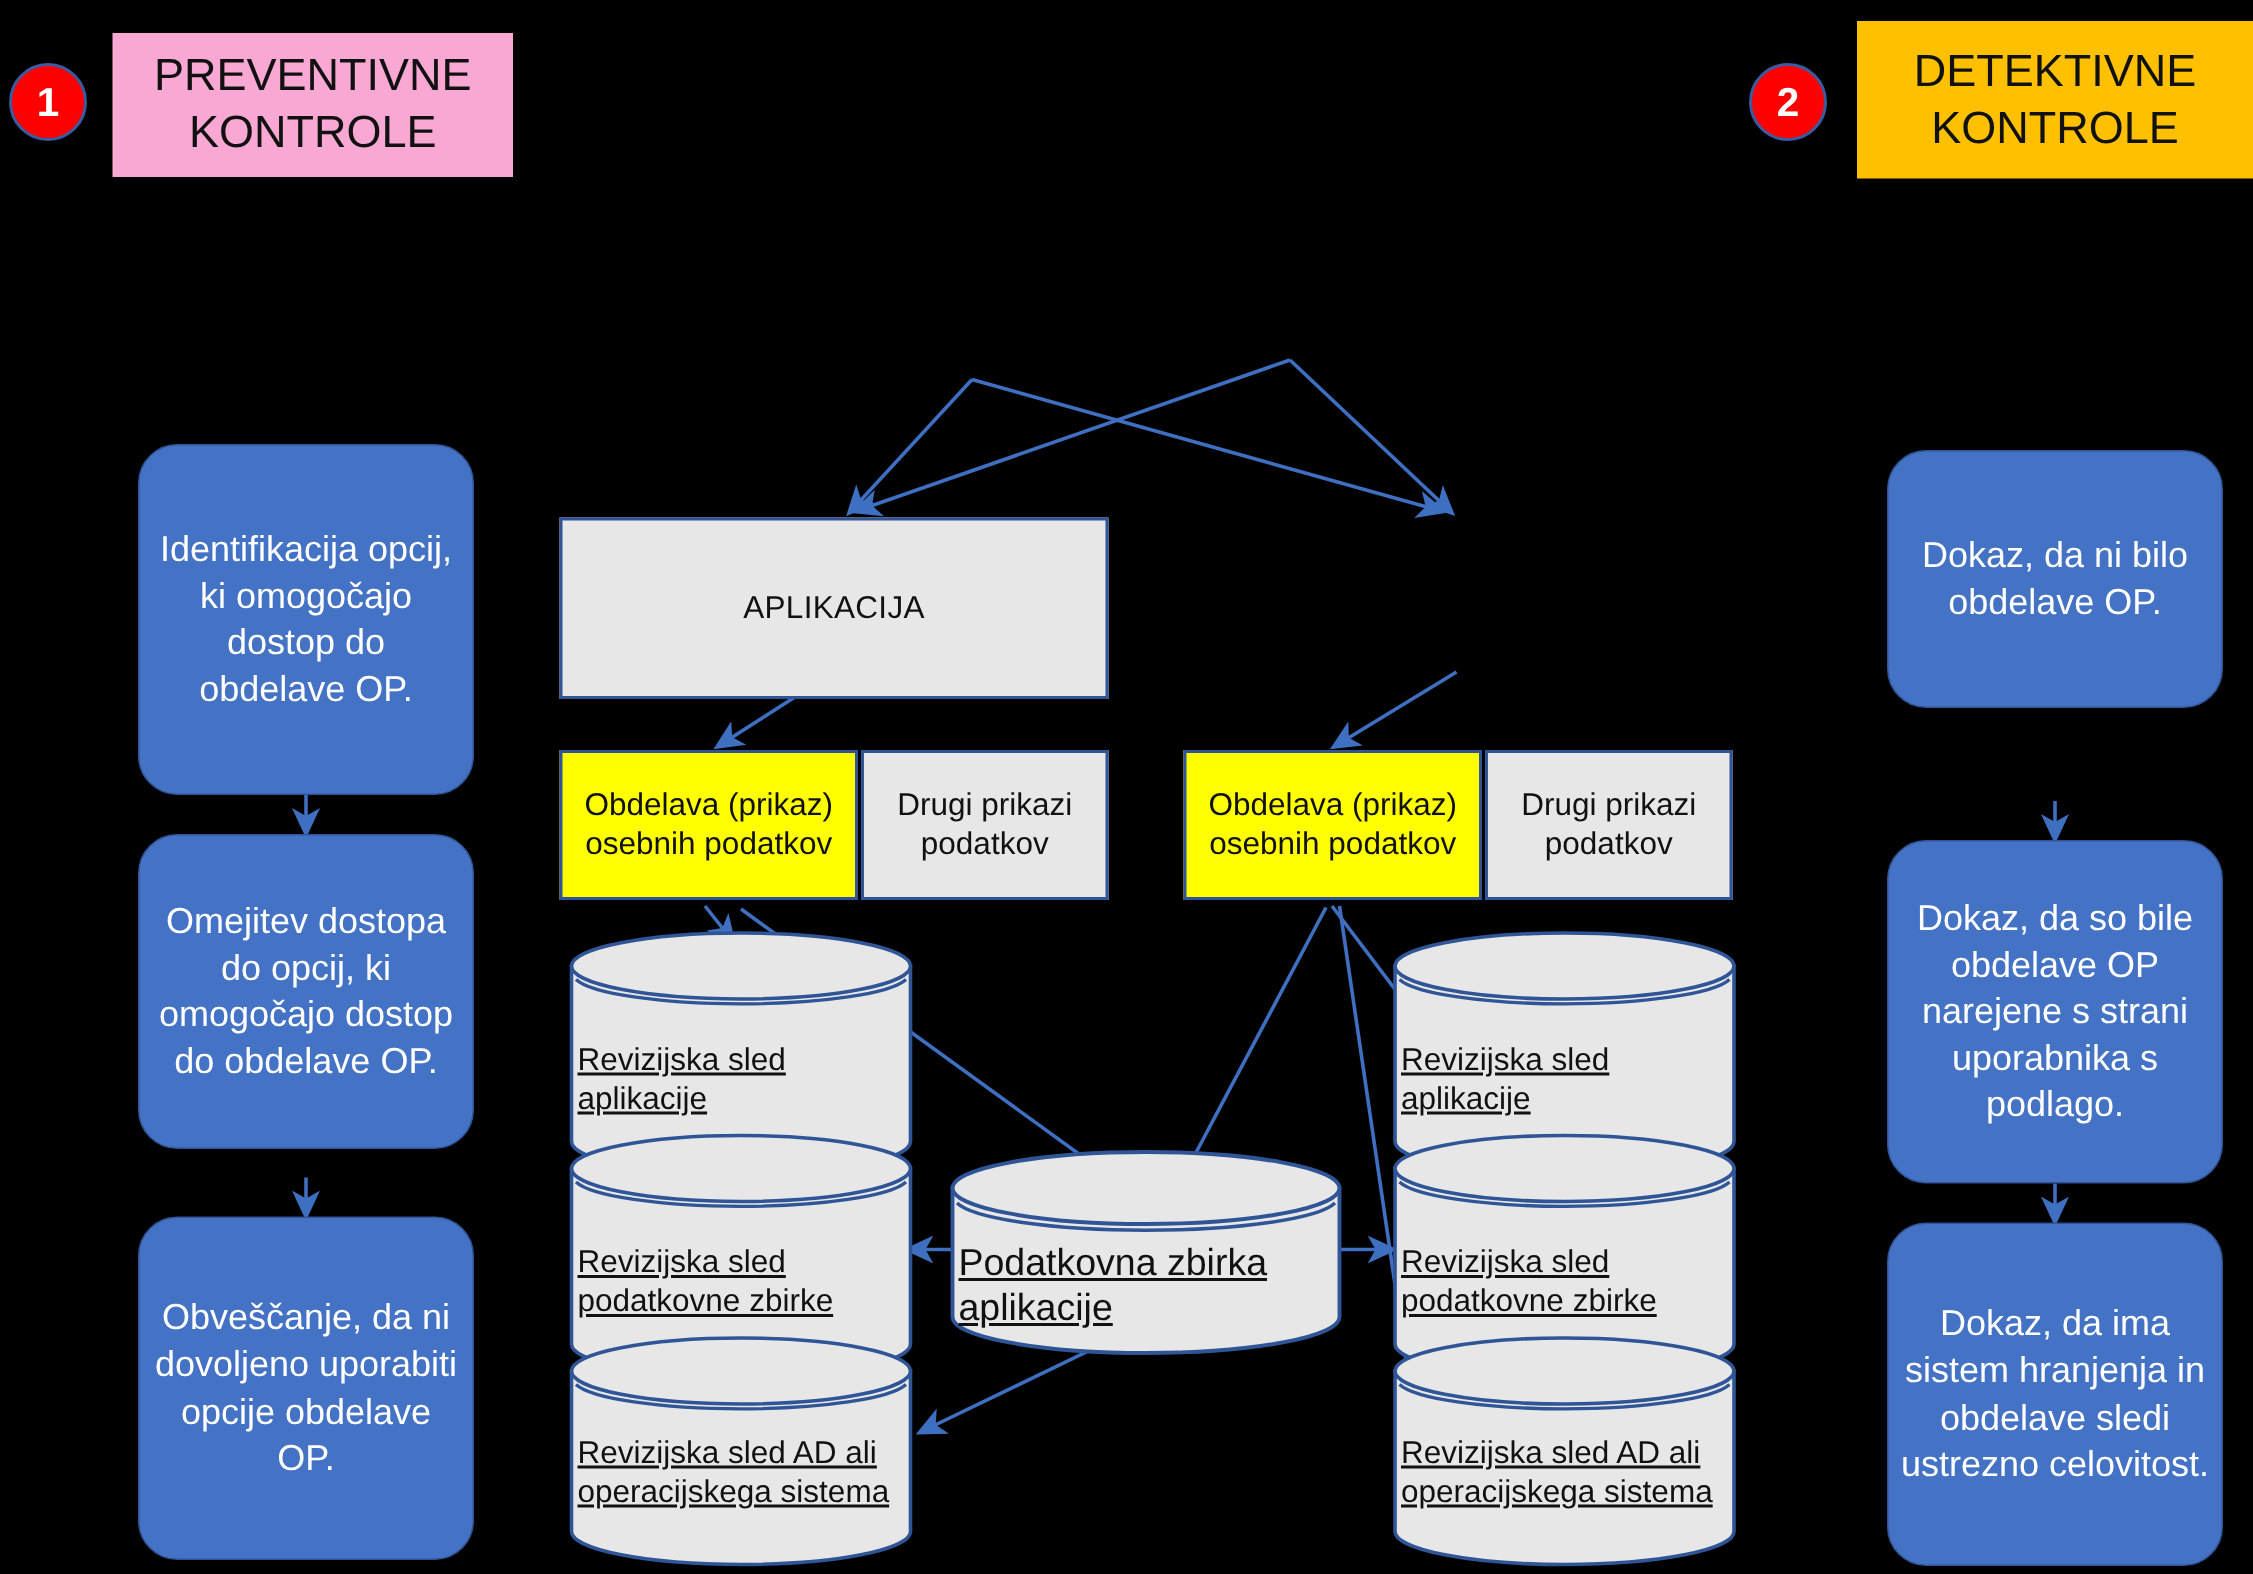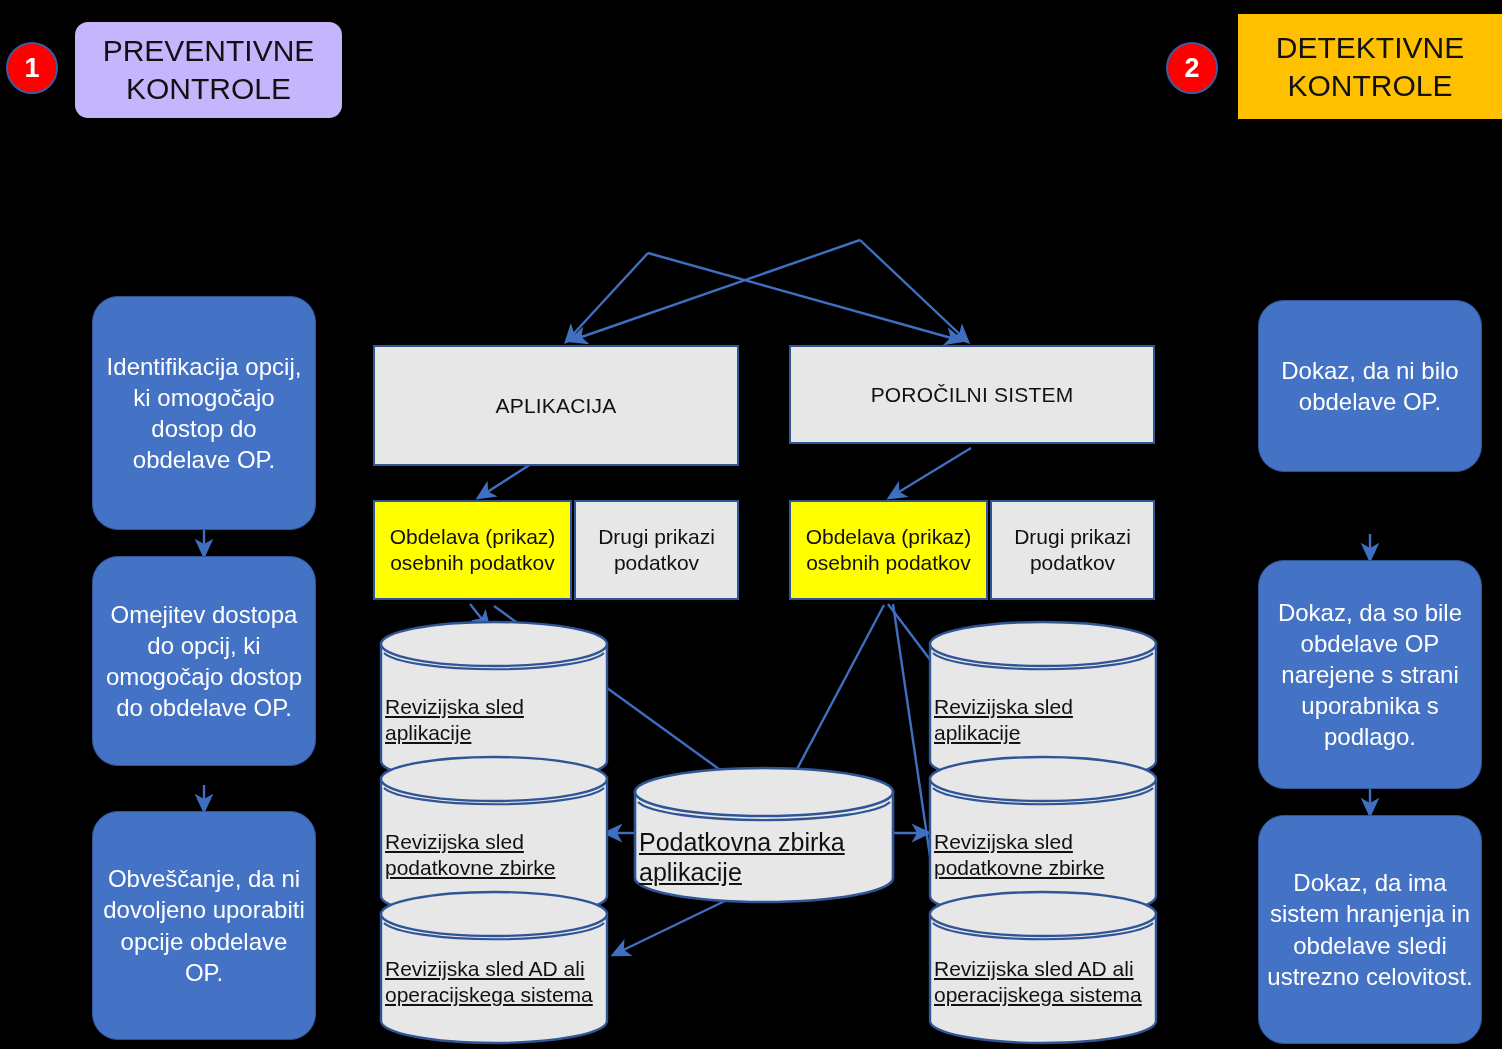--- a/index.html
+++ b/index.html
@@ -41,21 +41,21 @@
     display: flex;
     align-items: center;
     justify-content: center;
     text-align: center;
     font-size: 30px;
     color: #111111;
     line-height: 1.26;
     box-sizing: border-box;
     padding: 4px 10px;
   }
-  .header-prev { background: #c4b5fd; border-radius: 13px; }
+  .header-prev { background: #f9a8d4; }
   .header-det  { background: #FFC000; }
 
   
   .rcard {
     position: absolute;
     background: #4472C4;
     border: 1.5px solid #2F5597;
     border-radius: 26px;
     color: #FFFFFF;
     font-size: 24px;
@@ -194,21 +194,20 @@
 
   <div class="cyl" style="left:379px; top:890px; width:230px; height:155px;">
     <svg class="cyl-svg" viewBox="0 0 230 155" preserveAspectRatio="none">
       <path d="M2,24 L2,131 A113,22 0 0 0 228,131 L228,24 Z" fill="#E7E7E7" stroke="#2F5597" stroke-width="2.4"></path>
       <ellipse cx="115" cy="24" rx="113" ry="22" fill="#E7E7E7" stroke="#2F5597" stroke-width="2.4"></ellipse>
       <path d="M5,33 A112,20 0 0 0 225,33" fill="none" stroke="#2F5597" stroke-width="2.2"></path>
     </svg>
     <div class="cyl-text" style="top:44px; height:96px;">Revizijska sled AD ali operacijskega sistema</div>
   </div>
 
-  <div class="rect rect-grey sys-title" style="left:789px; top:345px; width:366px; height:99px;">POROČILNI SISTEM</div>
 
   <div class="rect rect-yellow leaf-label" style="left:789px; top:500px; width:199px; height:100px;">Obdelava (prikaz) osebnih podatkov</div>
   <div class="rect rect-grey leaf-label" style="left:990px; top:500px; width:165px; height:100px;">Drugi prikazi podatkov</div>
 
   <div class="cyl" style="left:928px; top:620px; width:230px; height:165px;">
     <svg class="cyl-svg" viewBox="0 0 230 165" preserveAspectRatio="none">
       <path d="M2,24 L2,141 A113,22 0 0 0 228,141 L228,24 Z" fill="#E7E7E7" stroke="#2F5597" stroke-width="2.4"></path>
       <ellipse cx="115" cy="24" rx="113" ry="22" fill="#E7E7E7" stroke="#2F5597" stroke-width="2.4"></ellipse>
       <path d="M5,33 A112,20 0 0 0 225,33" fill="none" stroke="#2F5597" stroke-width="2.2"></path>
     </svg>

